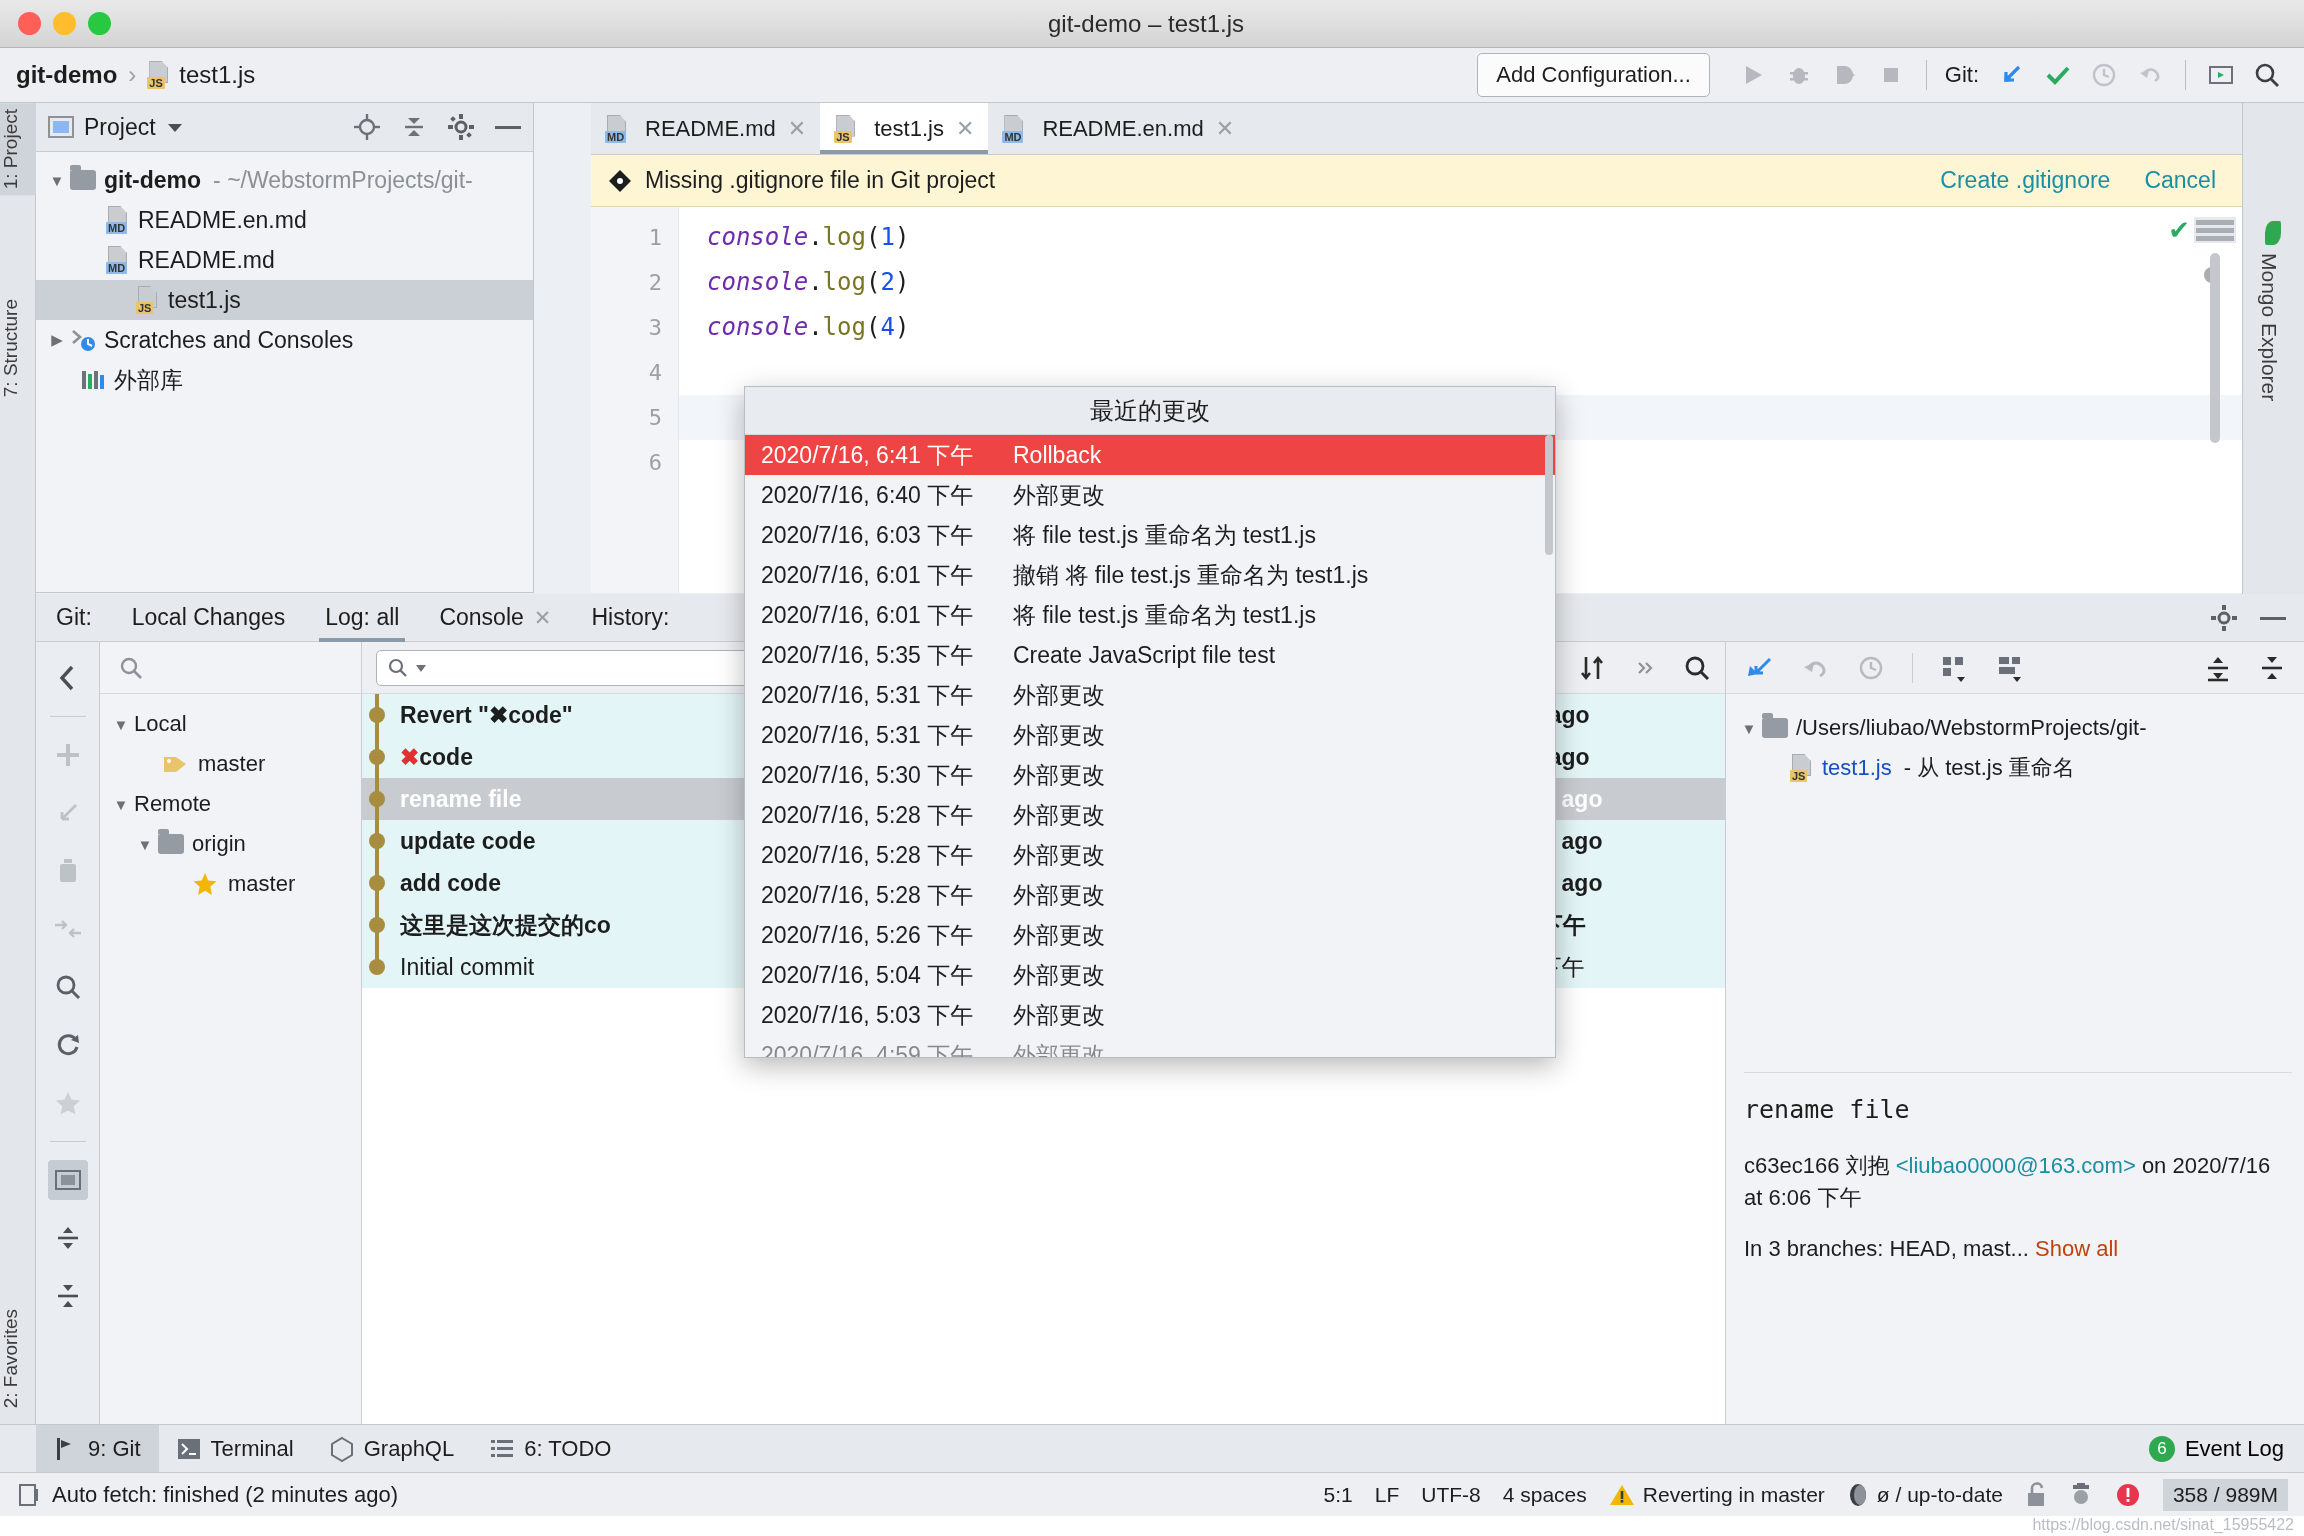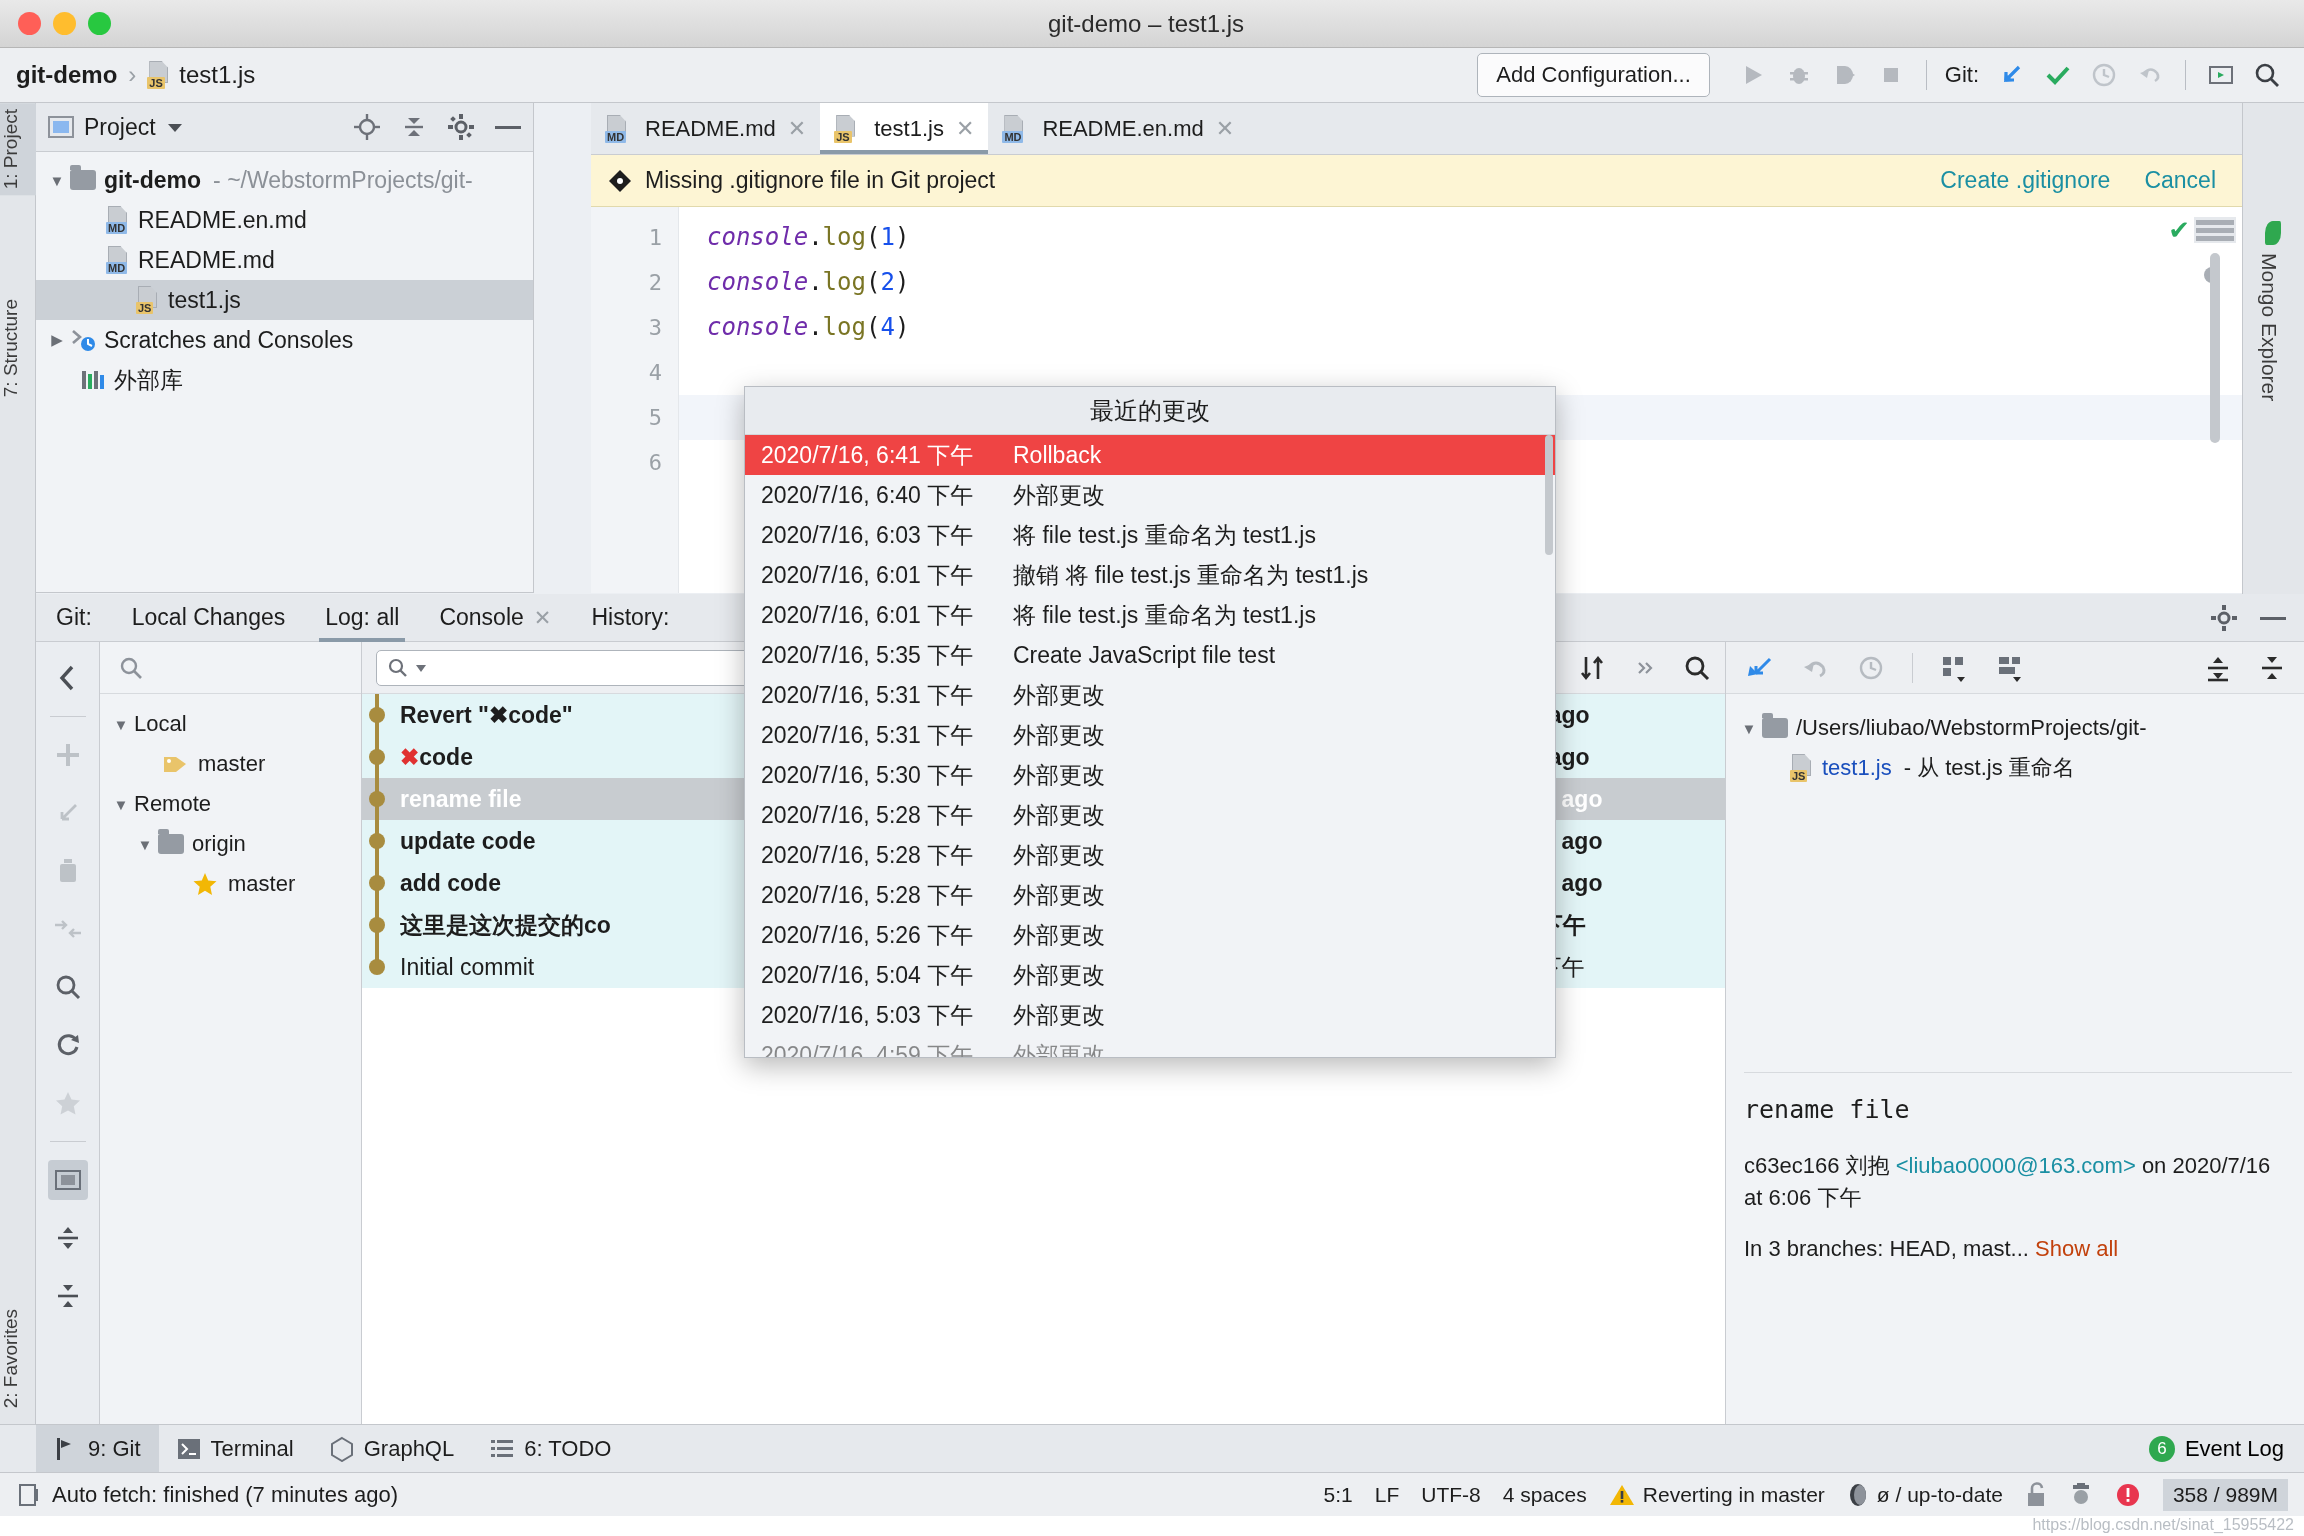--- a/index.html
+++ b/index.html
@@ -977,21 +977,21 @@
   </div>
 
   <div class="statusbar">
     <div class="sb-left">
       <span>
         <svg width="22" height="24" viewBox="0 0 22 24">
             <rect x="2" y="2" width="15" height="20" stroke="#6a7079" stroke-width="2" fill="none"></rect>
             <rect x="17" y="6" width="3" height="12" fill="#6a7079"></rect>
           </svg>
       </span>
-      <span>Auto fetch: finished (7 minutes ago)</span>
+      <span>Auto fetch: finished (2 minutes ago)</span>
     </div>
     <div class="sb-right">
       <span>5:1</span>
       <span>LF</span>
       <span>UTF-8</span>
       <span>4 spaces</span>
       <span style="display:flex;align-items:center;gap:8px;">
         <span>
           <svg width="26" height="24" viewBox="0 0 26 24">
               <polygon points="13,2 25,22 1,22" fill="#f2b705"></polygon>

